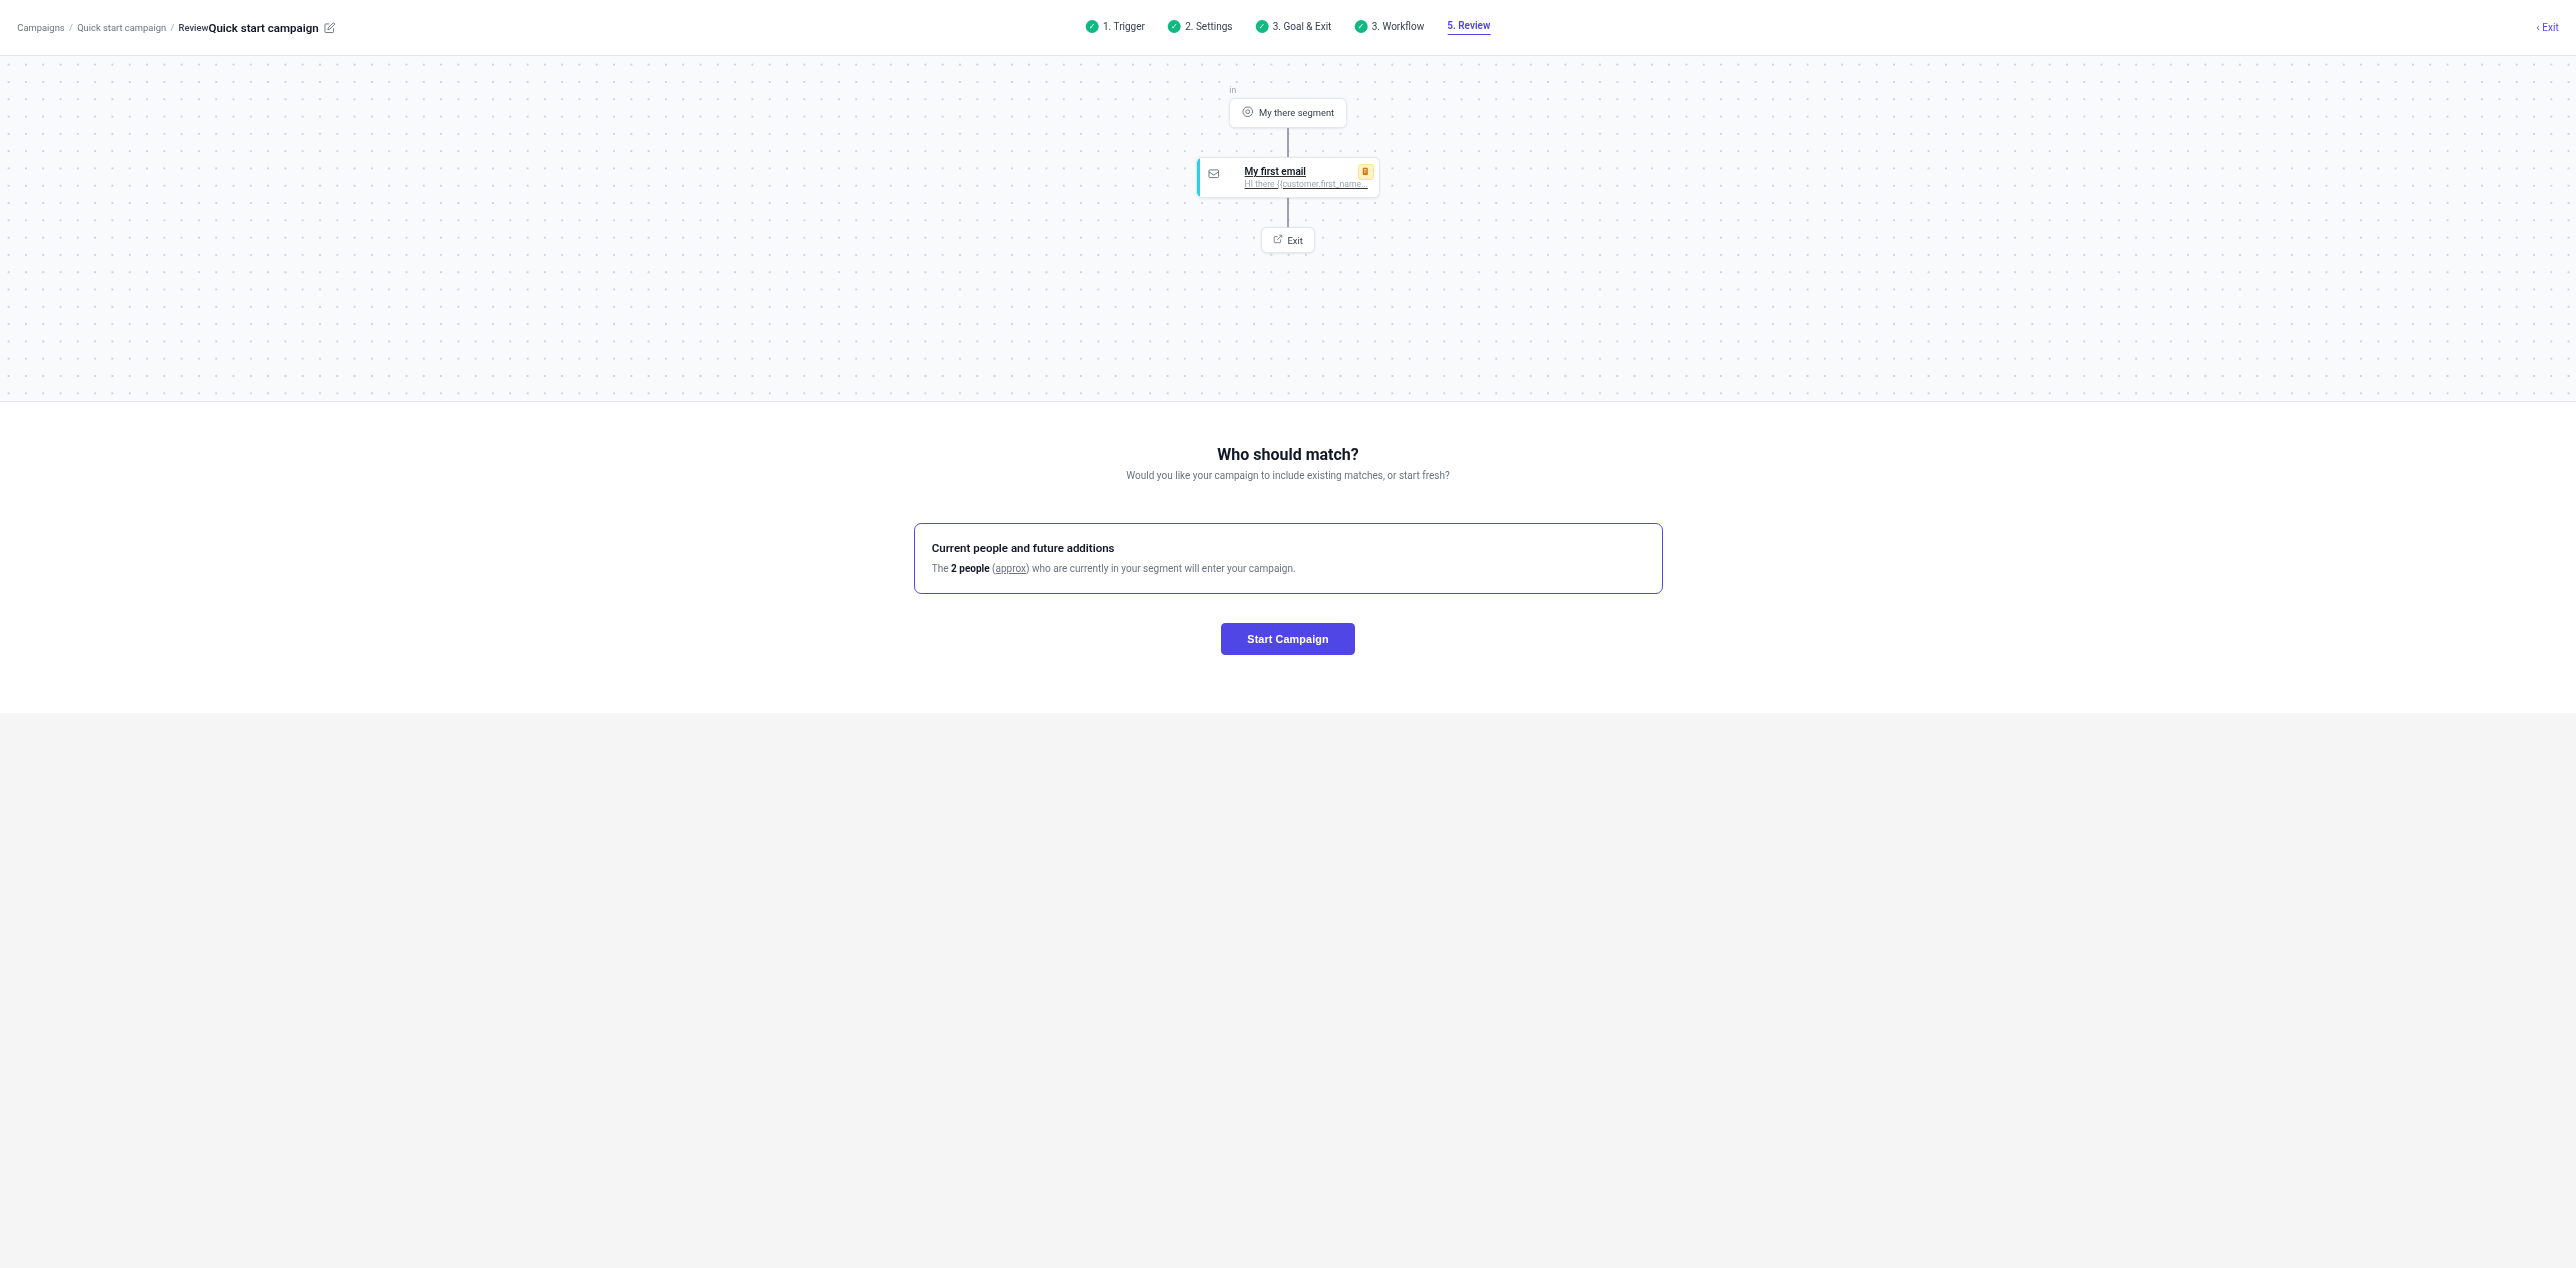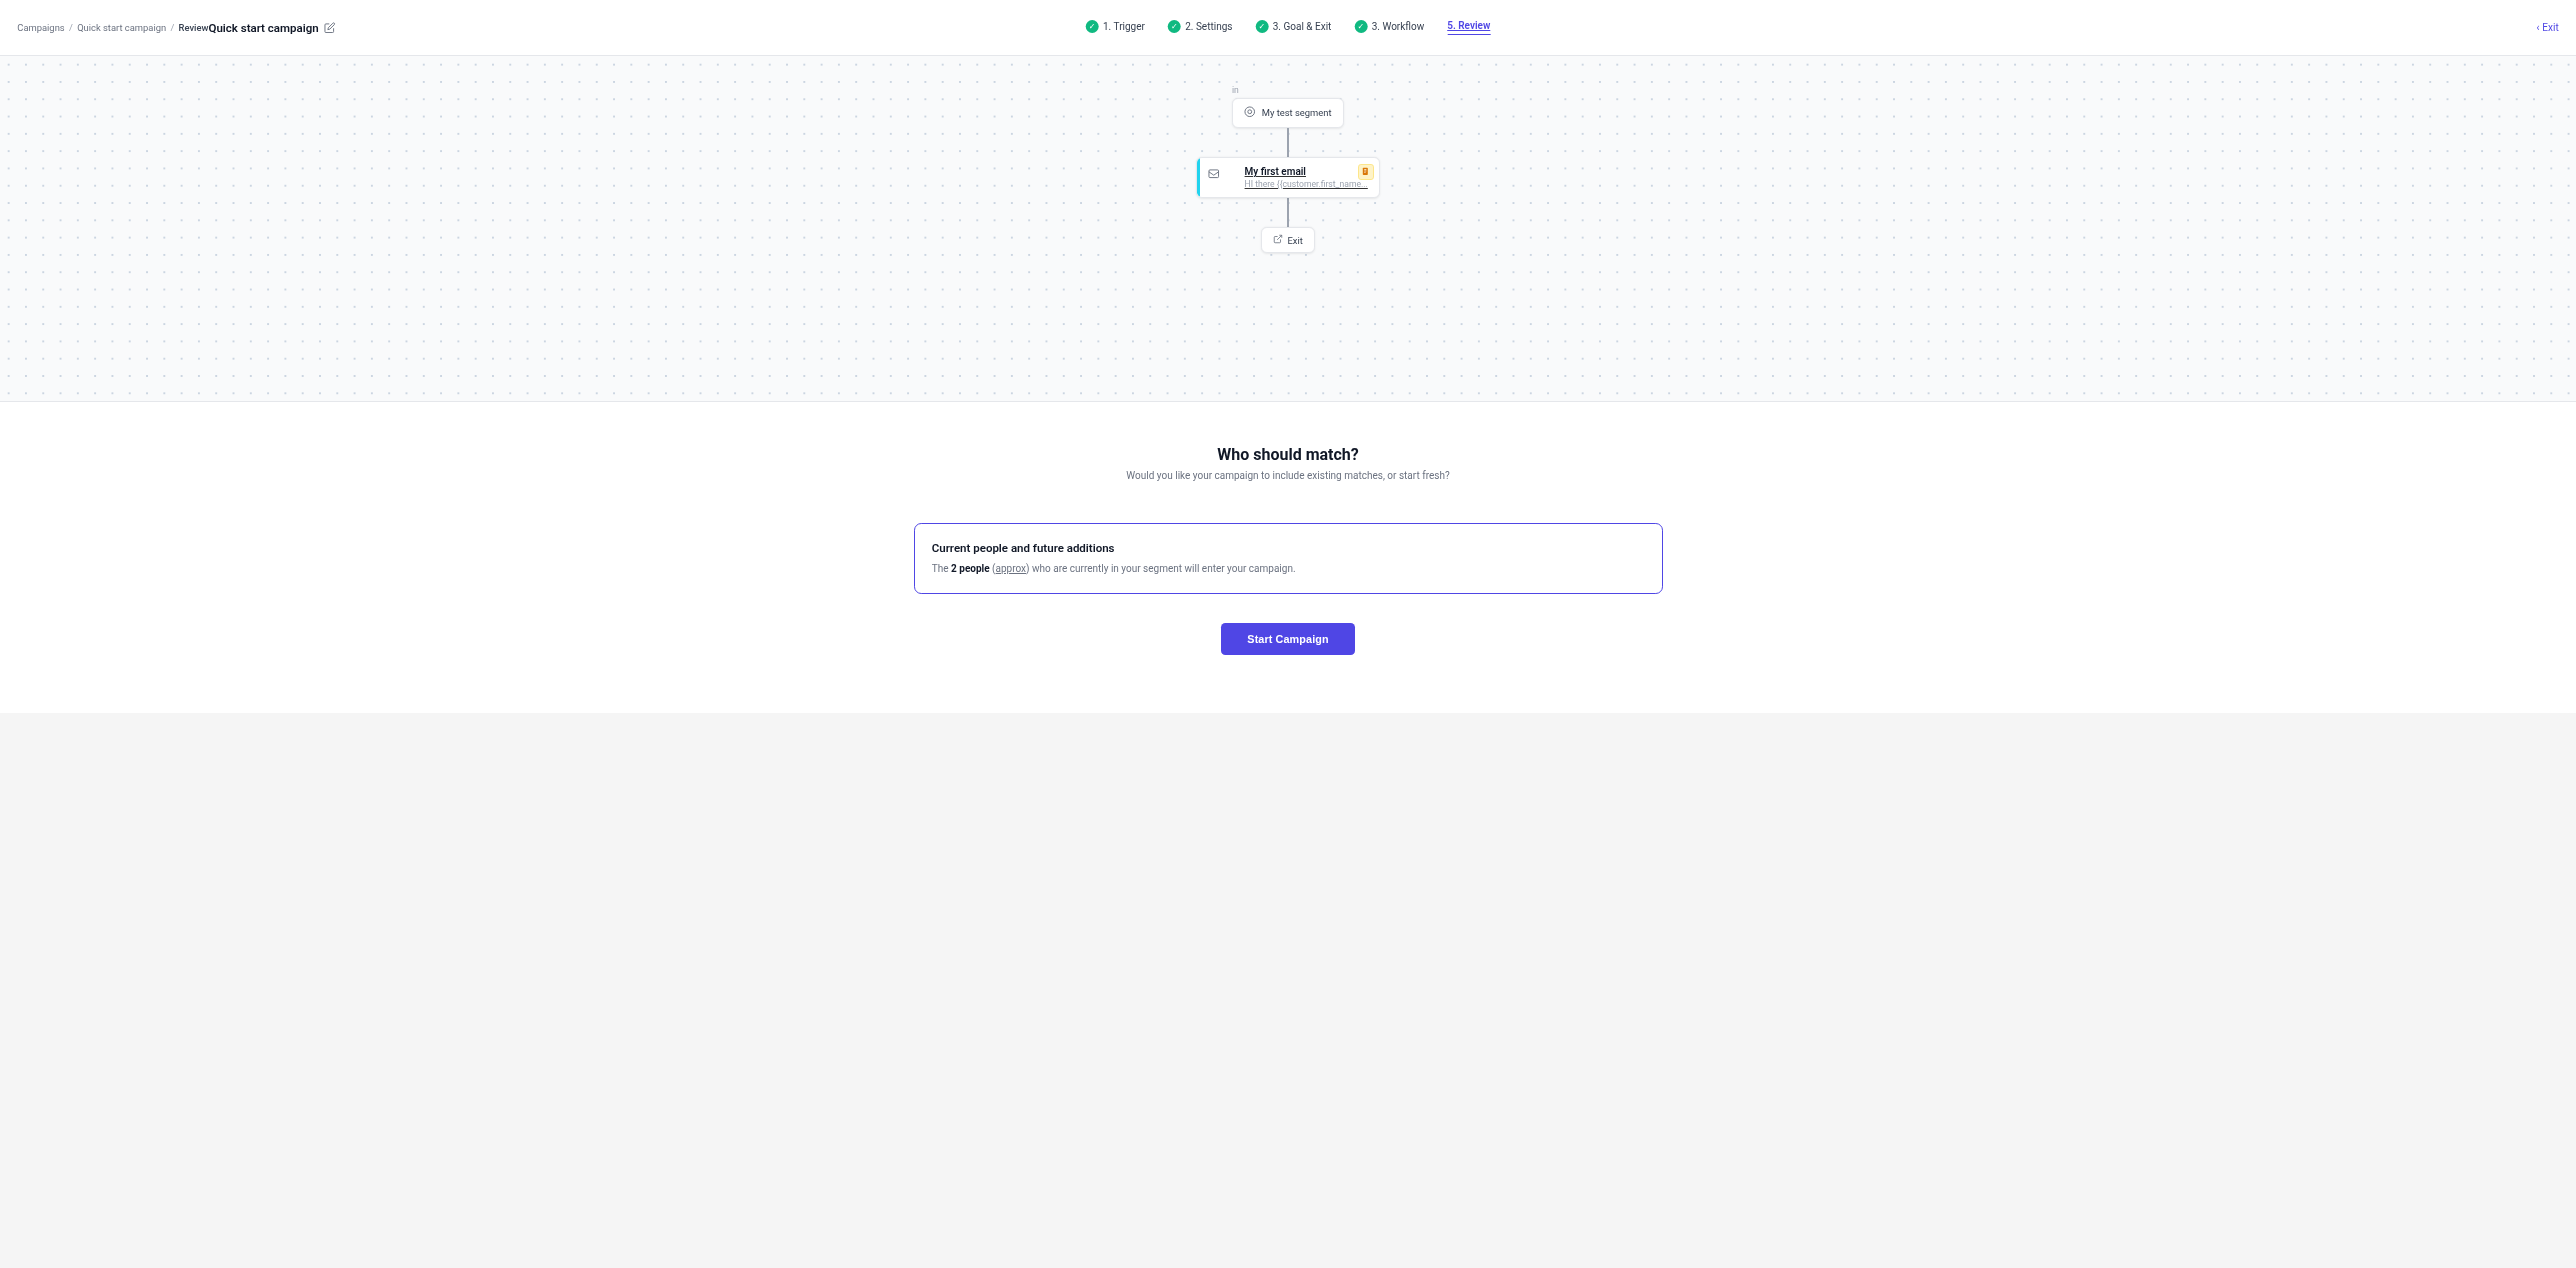--- a/index.html
+++ b/index.html
@@ -86,21 +86,20 @@
     }
 
     .step.completed {
       color: #374151;
     }
 
     .step.active {
       color: #4f46e5;
       font-weight: 600;
       border-bottom: 1.4px solid #4f46e5;
-      text-decoration: underline;
     }
 
     .step-check {
       width: 13px;
       height: 13px;
       border-radius: 50%;
       background: #10b981;
       display: flex;
       align-items: center;
       justify-content: center;
@@ -401,21 +400,21 @@
 
       <div style="display:flex;flex-direction:column;align-items:flex-start;">
         <div class="in-label">in</div>
         <div class="segment-node">
           <span class="segment-icon">
             <svg width="11.5" height="11.5" viewBox="0 0 24 24" fill="none" stroke="#6b7280" stroke-width="2">
               <circle cx="12" cy="12" r="10"></circle>
               <circle cx="12" cy="12" r="4"></circle>
             </svg>
           </span>
-          <span>My test segment</span>
+          <span>My there segment</span>
         </div>
       </div>
 
       <div class="workflow-connector"></div>
 
       <div class="email-node">
         <div class="email-node-accent"></div>
         <span class="email-icon">
           <svg width="11.5" height="11.5" viewBox="0 0 24 24" fill="none" stroke="#6b7280" stroke-width="2">
             <rect x="2" y="4" width="20" height="16" rx="2"></rect>

